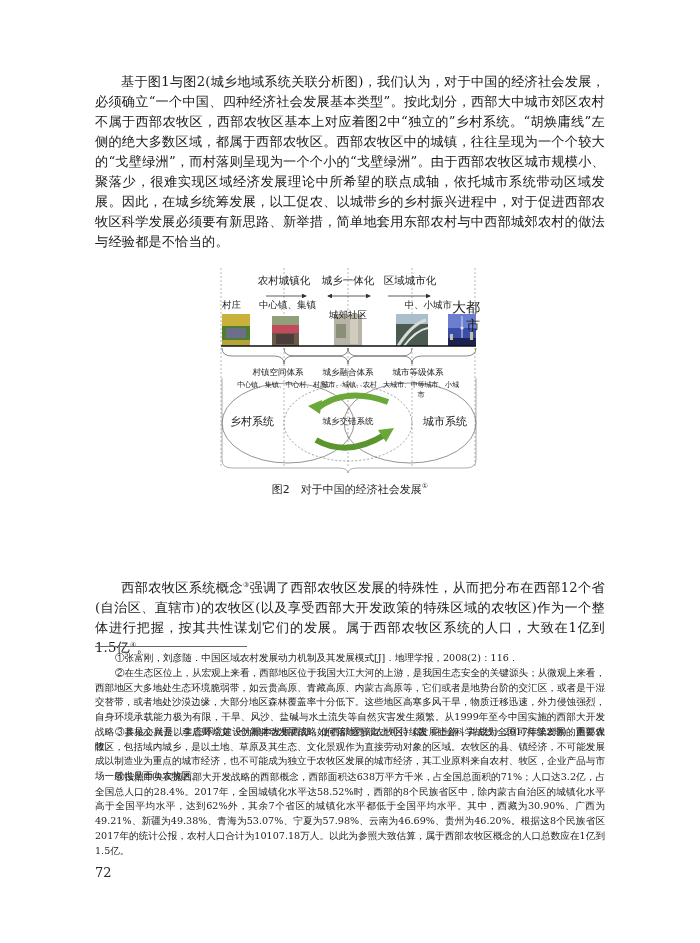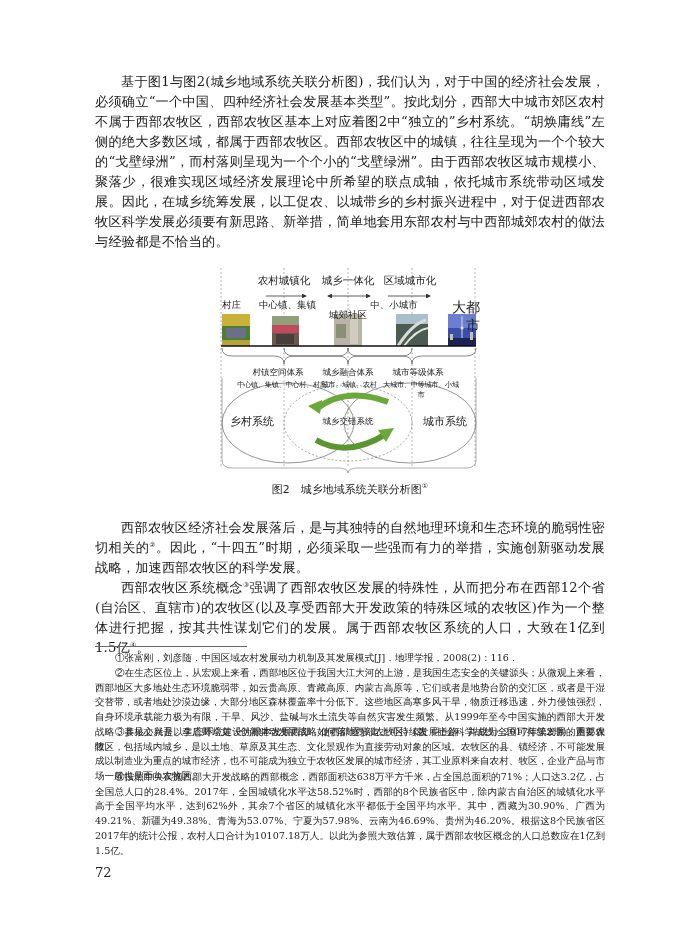--- a/index.html
+++ b/index.html
@@ -106,39 +106,38 @@
     </svg>
 
     
     <div style="position:absolute;left:28px;top:6px;width:76px;text-align:center;font-family:'DejaVu Sans',sans-serif;font-size:10.5px;">农村城镇化</div>
     <div style="position:absolute;left:92px;top:6px;width:76px;text-align:center;font-family:'DejaVu Sans',sans-serif;font-size:10.5px;">城乡一体化</div>
     <div style="position:absolute;left:154px;top:6px;width:76px;text-align:center;font-family:'DejaVu Sans',sans-serif;font-size:10.5px;">区域城市化</div>
 
     <div style="position:absolute;left:4px;top:31px;font-family:'DejaVu Sans',sans-serif;font-size:9.5px;">村庄</div>
     <div style="position:absolute;left:38px;top:31px;width:60px;text-align:right;font-family:'DejaVu Sans',sans-serif;font-size:9.5px;">中心镇、集镇</div>
     <div style="position:absolute;left:100px;top:31px;width:60px;text-align:center;font-family:'DejaVu Sans',sans-serif;font-size:9.5px;margin-top:10px;">城郊社区</div>
-    <div style="position:absolute;left:144px;top:31px;width:64px;text-align:center;font-family:'DejaVu Sans',sans-serif;font-size:9.5px;">中、小城市</div>
+    <div style="position:absolute;left:170px;top:31px;width:64px;text-align:right;font-family:'DejaVu Sans',sans-serif;font-size:9.5px;">中、小城市</div>
     <div style="position:absolute;left:226px;top:31px;width:36px;text-align:right;font-family:'DejaVu Sans',sans-serif;font-size:14px;">大都市</div>
 
     <div style="position:absolute;left:20px;top:99px;width:80px;text-align:center;font-family:'DejaVu Sans',sans-serif;font-size:8.5px;">村镇空间体系</div>
     <div style="position:absolute;left:92px;top:99px;width:76px;text-align:center;font-family:'DejaVu Sans',sans-serif;font-size:8.5px;">城乡融合体系</div>
     <div style="position:absolute;left:158px;top:99px;width:84px;text-align:center;font-family:'DejaVu Sans',sans-serif;font-size:8.5px;">城市等级体系</div>
 
     <div style="position:absolute;left:6px;top:112px;width:116px;text-align:center;font-family:'DejaVu Sans',sans-serif;font-size:7.2px;letter-spacing:-0.3px;">中心镇、集镇、中心村、村庄</div>
     <div style="position:absolute;left:96px;top:112px;width:70px;text-align:center;font-family:'DejaVu Sans',sans-serif;font-size:7.2px;letter-spacing:-0.3px;">城市、城镇、农村</div>
     <div style="position:absolute;left:162px;top:112px;width:82px;text-align:center;font-family:'DejaVu Sans',sans-serif;font-size:7.2px;letter-spacing:-0.3px;">大城市、中等城市、小城市</div>
 
     <div style="position:absolute;left:12px;top:146px;font-family:'DejaVu Sans',sans-serif;font-size:11px;">乡村系统</div>
     <div style="position:absolute;left:205px;top:146px;font-family:'DejaVu Sans',sans-serif;font-size:11px;">城市系统</div>
     <div style="position:absolute;left:100px;top:148px;width:60px;text-align:center;font-family:'DejaVu Sans',sans-serif;font-size:8.5px;">城乡交错系统</div>
   </div>
 
-  <div class="fig-caption"><span>图2　城乡地域系统关联分析图</span><sup>①</sup></div>
+  <div class="fig-caption"><span>图2　对于中国的经济社会发展</span><sup>①</sup></div>
 
-  <div class="para" style="top:518px;"><span class="indent"></span><span>西部农牧区经济社会发展落后，是与其独特的自然地理环境和生态环境的脆弱性密切相关的</span><sup class="note">②</sup><span>。因此，“十四五”时期，必须采取一些强而有力的举措，实施创新驱动发展战略，加速西部农牧区的科学发展。</span></div>
 
   <div class="para" style="top:578px;"><span class="indent"></span><span>西部农牧区系统概念</span><sup class="note">③</sup><span>强调了西部农牧区发展的特殊性，从而把分布在西部12个省(自治区、直辖市)的农牧区(以及享受西部大开发政策的特殊区域的农牧区)作为一个整体进行把握，按其共性谋划它们的发展。属于西部农牧区系统的人口，大致在1亿到1.5亿</span><sup class="note">④</sup><span>。</span></div>
 
   <div class="fn-rule"></div>
   <div class="fn" style="top:651px;"><span class="indent"></span><span>①张富刚，刘彦随．中国区域农村发展动力机制及其发展模式[J]．地理学报，2008(2)：116．</span></div>
   <div class="fn" style="top:666px;"><span class="indent"></span><span>②在生态区位上，从宏观上来看，西部地区位于我国大江大河的上游，是我国生态安全的关键源头；从微观上来看，西部地区大多地处生态环境脆弱带，如云贵高原、青藏高原、内蒙古高原等，它们或者是地势台阶的交汇区，或者是干湿交替带，或者地处沙漠边缘，大部分地区森林覆盖率十分低下。这些地区高寒多风干旱，物质迁移迅速，外力侵蚀强烈，自身环境承载能力极为有限，干旱、风沙、盐碱与水土流失等自然灾害发生频繁。从1999年至今中国实施的西部大开发战略，其核心就是以生态环境建设为根本发展西部，使西部逐步走上可持续发展道路，并成为全国可持续发展的重要保障。</span></div>
   <div class="fn" style="top:725px;"><span class="indent"></span><span>③参见文兴吾、李后卿论文《创新驱动发展战略如何落地西部农牧区》(载《社会科学战线》2017年第2期)，西部农牧区，包括域内城乡，是以土地、草原及其生态、文化景观作为直接劳动对象的区域。农牧区的县、镇经济，不可能发展成以制造业为重点的城市经济，也不可能成为独立于农牧区发展的城市经济，其工业原料来自农村、牧区，企业产品与市场一般也是面向农牧区。</span></div>
   <div class="fn" style="top:770px;"><span class="indent"></span><span>④按照中央实施西部大开发战略的西部概念，西部面积达638万平方千米，占全国总面积的71%；人口达3.2亿，占全国总人口的28.4%。2017年，全国城镇化水平达58.52%时，西部的8个民族省区中，除内蒙古自治区的城镇化水平高于全国平均水平，达到62%外，其余7个省区的城镇化水平都低于全国平均水平。其中，西藏为30.90%、广西为49.21%、新疆为49.38%、青海为53.07%、宁夏为57.98%、云南为46.69%、贵州为46.20%。根据这8个民族省区2017年的统计公报，农村人口合计为10107.18万人。以此为参照大致估算，属于西部农牧区概念的人口总数应在1亿到1.5亿。</span></div>
 
   <div class="pageno">72</div>

